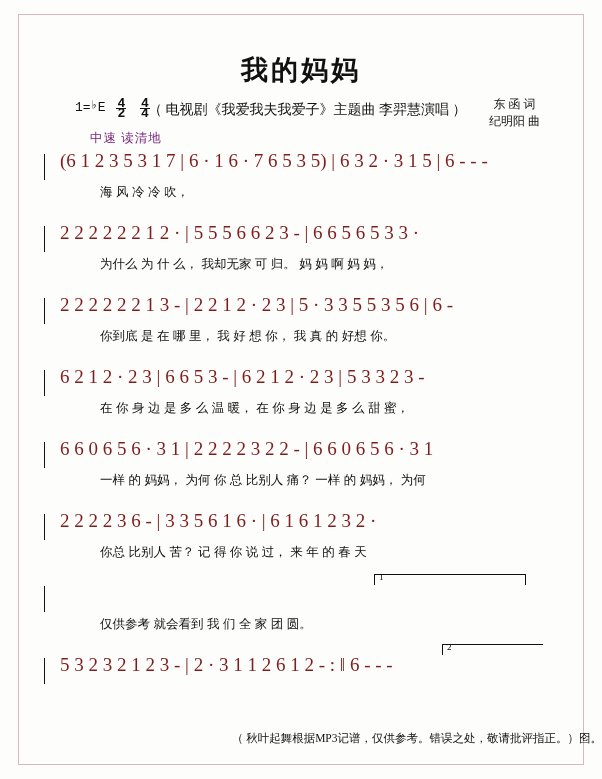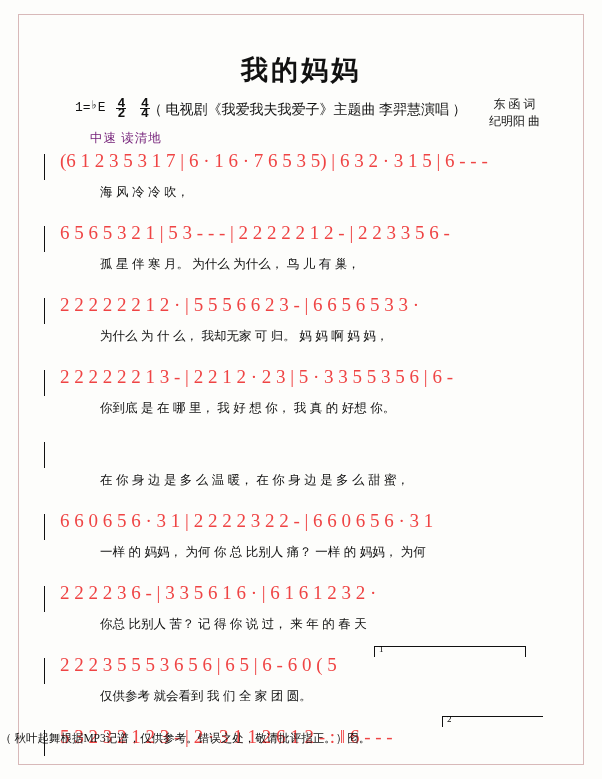--- a/index.html
+++ b/index.html
@@ -118,39 +118,39 @@
     background: #111;
   }
   .notes {
     position: absolute;
     left: 16px;
     top: 0;
     right: 0;
     font-family: "Liberation Serif", serif;
     font-size: 19px;
     letter-spacing: 0px;
-    color: #ef4444;
+    color: #7f1d1d;
     white-space: nowrap;
   }
   .lyrics {
     position: absolute;
     left: 16px;
     top: 34px;
     right: 0;
     font-family: "Liberation Sans", sans-serif;
     font-size: 12.5px;
     color: #111;
     white-space: nowrap;
     margin-left: 40px;
   }
   .footnote {
     position: absolute;
     left: 0;
     width: 100%;
-    text-align: left;
+    text-align: right;
     bottom: 33px;
     font-size: 11.5px;
     color: #111;
   }
 </style>
 </head>
 <body>
 
 <div id="sheet">
   <div class="frame"></div>
@@ -179,58 +179,53 @@
   <div class="tempo">中速  读清地</div>
 
   <div class="staff">
 
     <div class="line">
       <div class="barline"></div>
       <div class="notes">(6 1  2 3  5 3  1 7 | 6 · 1  6 · 7 6 5  3 5) | 6  3  2 · 3  1 5 | 6 - - -</div>
       <div class="lyrics">                                          海 风 冷  冷   吹，</div>
     </div>
 
-    <div class="line">
-      <div class="barline"></div>
-      <div class="notes">6  5 6  5 3  2 1 | 5 3 - - -  | 2 2 2  2 2 1 2 -  | 2  2 3  3 5  6 -</div>
-      <div class="lyrics">孤 星 伴 寒   月。         为什么  为什么，    鸟 儿 有  巢，</div>
-    </div>
 
     <div class="line">
       <div class="barline"></div>
       <div class="notes">2 2 2   2 2   2 1  2 · | 5 5 5 6  6 2 3 - | 6  6  5 6   5 3  3 ·</div>
       <div class="lyrics">为什么   为 什 么，    我却无家 可 归。   妈 妈 啊  妈 妈，</div>
     </div>
 
     <div class="line">
       <div class="barline"></div>
       <div class="notes">2 2 2  2 2 2 1  3 - | 2  2 1  2 · 2 3 | 5 · 3  3 5  5 3 5  6 | 6 -</div>
       <div class="lyrics">你到底  是 在 哪 里，  我 好 想  你， 我   真  的  好想     你。</div>
     </div>
 
     <div class="line">
       <div class="barline"></div>
+      <div class="notes">6  2 1  2 · 2 3 | 6  6 5  3 - | 6  2 1  2 · 2 3 | 5 3  3 2 3 -</div>
       <div class="lyrics">在 你 身  边 是  多 么 温  暖，  在 你 身  边 是   多 么 甜  蜜，</div>
     </div>
 
     <div class="line">
       <div class="barline"></div>
       <div class="notes">6 6 0 6  5 6 ·  3 1 | 2 2  2 2 3  2 2 - | 6 6 0 6  5 6 ·  3 1</div>
       <div class="lyrics">一样 的 妈妈，    为何  你 总 比别人  痛？ 一样 的 妈妈，    为何</div>
     </div>
 
     <div class="line">
       <div class="barline"></div>
       <div class="notes">2 2   2 2 3   6 - | 3  3  5  6 1  6 · | 6 1  6  1 2 3  2 ·</div>
       <div class="lyrics">你总  比别人   苦？  记  得 你 说  过，  来  年 的 春  天</div>
     </div>
 
     <div class="line">
       <div class="barline"></div>
-      <div class="notes">2 2 2 3  5 5 5 3  6 5 6  | 6  5 | 6 -  6 0  ( 5</div>
       <div class="lyrics">仅供参考  就会看到  我 们 全    家 团  圆。</div>
       <div style="position:absolute; left:330px; top:-8px; width:150px; height:10px; border-left:1px solid #111; border-top:1px solid #111; border-right:1px solid #111;">
         <span style="position:absolute; left:4px; top:-3px; font-size:9px;">1</span>
       </div>
     </div>
 
     <div class="line">
       <div class="barline"></div>
       <div class="notes">5 3  2 3 2 1 2  3 - | 2 · 3 1  1 2 6 1  2 - : ‖ 6 - - -</div>
       <div class="lyrics"></div>

